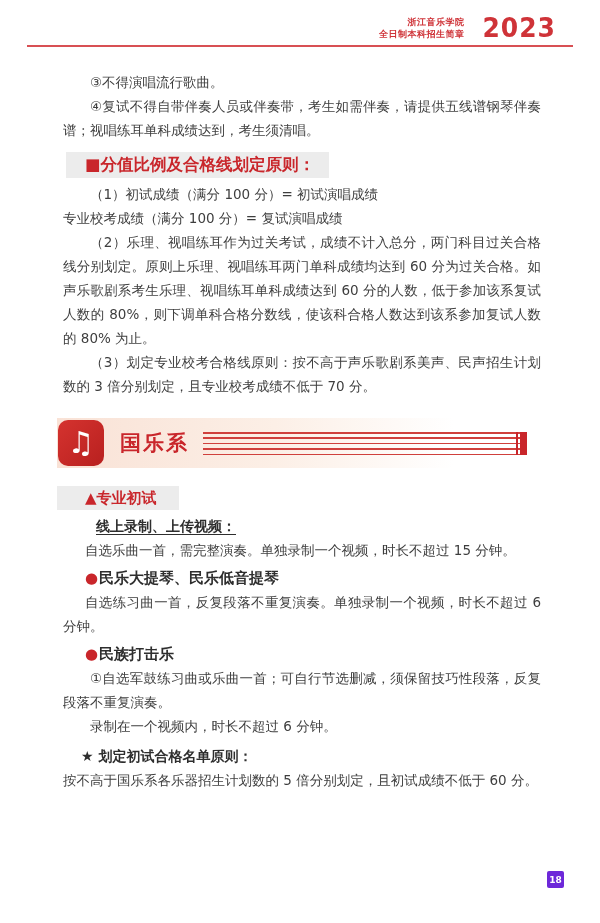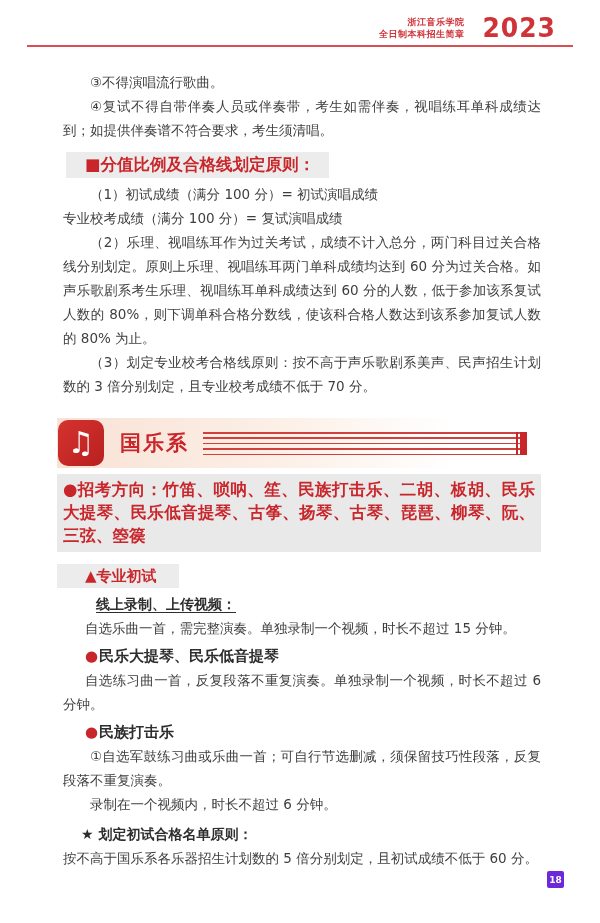--- a/index.html
+++ b/index.html
@@ -129,40 +129,39 @@
       <div>浙江音乐学院</div>
       <div>全日制本科招生简章</div>
     </div>
     <div class="header-year">2023</div>
   </div>
   <div class="header-rule"></div>
 
   <div class="content">
 
     <p class="para ind">③不得演唱流行歌曲。</p>
-    <p class="para ind">④复试不得自带伴奏人员或伴奏带，考生如需伴奏，视唱练耳单科成绩达到；如提供伴奏谱不符合要求，考生须清唱。</p>
+    <p class="para ind">④复试不得自带伴奏人员或伴奏带，考生如需伴奏，请提供五线谱钢琴伴奏谱；视唱练耳单科成绩达到，考生须清唱。</p>
 
     <div>
       <span class="score-heading">■分值比例及合格线划定原则：</span>
     </div>
     <p class="para ind">（1）初试成绩（满分 100 分）= 初试演唱成绩</p>
     <p class="para">专业校考成绩（满分 100 分）= 复试演唱成绩</p>
     <p class="para ind">（2）乐理、视唱练耳作为过关考试，成绩不计入总分，两门科目过关合格线分别划定。原则上乐理、视唱练耳两门单科成绩均达到 60 分为过关合格。如声乐歌剧系考生乐理、视唱练耳单科成绩达到 60 分的人数，低于参加该系复试人数的 80%，则下调单科合格分数线，使该科合格人数达到该系参加复试人数的 80% 为止。</p>
     <p class="para ind">（3）划定专业校考合格线原则：按不高于声乐歌剧系美声、民声招生计划数的 3 倍分别划定，且专业校考成绩不低于 70 分。</p>
 
     <div class="banner">
       <div class="banner-icon">♫</div>
       <div class="banner-title">国乐系</div>
       <div class="banner-staff">
         <div class="staff-bar-thin"></div>
         <div class="staff-bar-thick"></div>
       </div>
     </div>
 
-    <div class="directions">●招考方向：竹笛、唢呐、笙、民族打击乐、二胡、板胡、民乐大提琴、民乐低音提琴、古筝、扬琴、古琴、琵琶、柳琴、阮、三弦、箜篌</div>
 
     <div>
       <span class="exam-heading">▲专业初试</span>
     </div>
     <p class="exam-mode">线上录制、上传视频：</p>
 
     <p class="para ind-sm">自选乐曲一首，需完整演奏。单独录制一个视频，时长不超过 15 分钟。</p>
 
     <p class="item-heading">
       <span class="bullet">●</span><span>民乐大提琴、民乐低音提琴</span>

